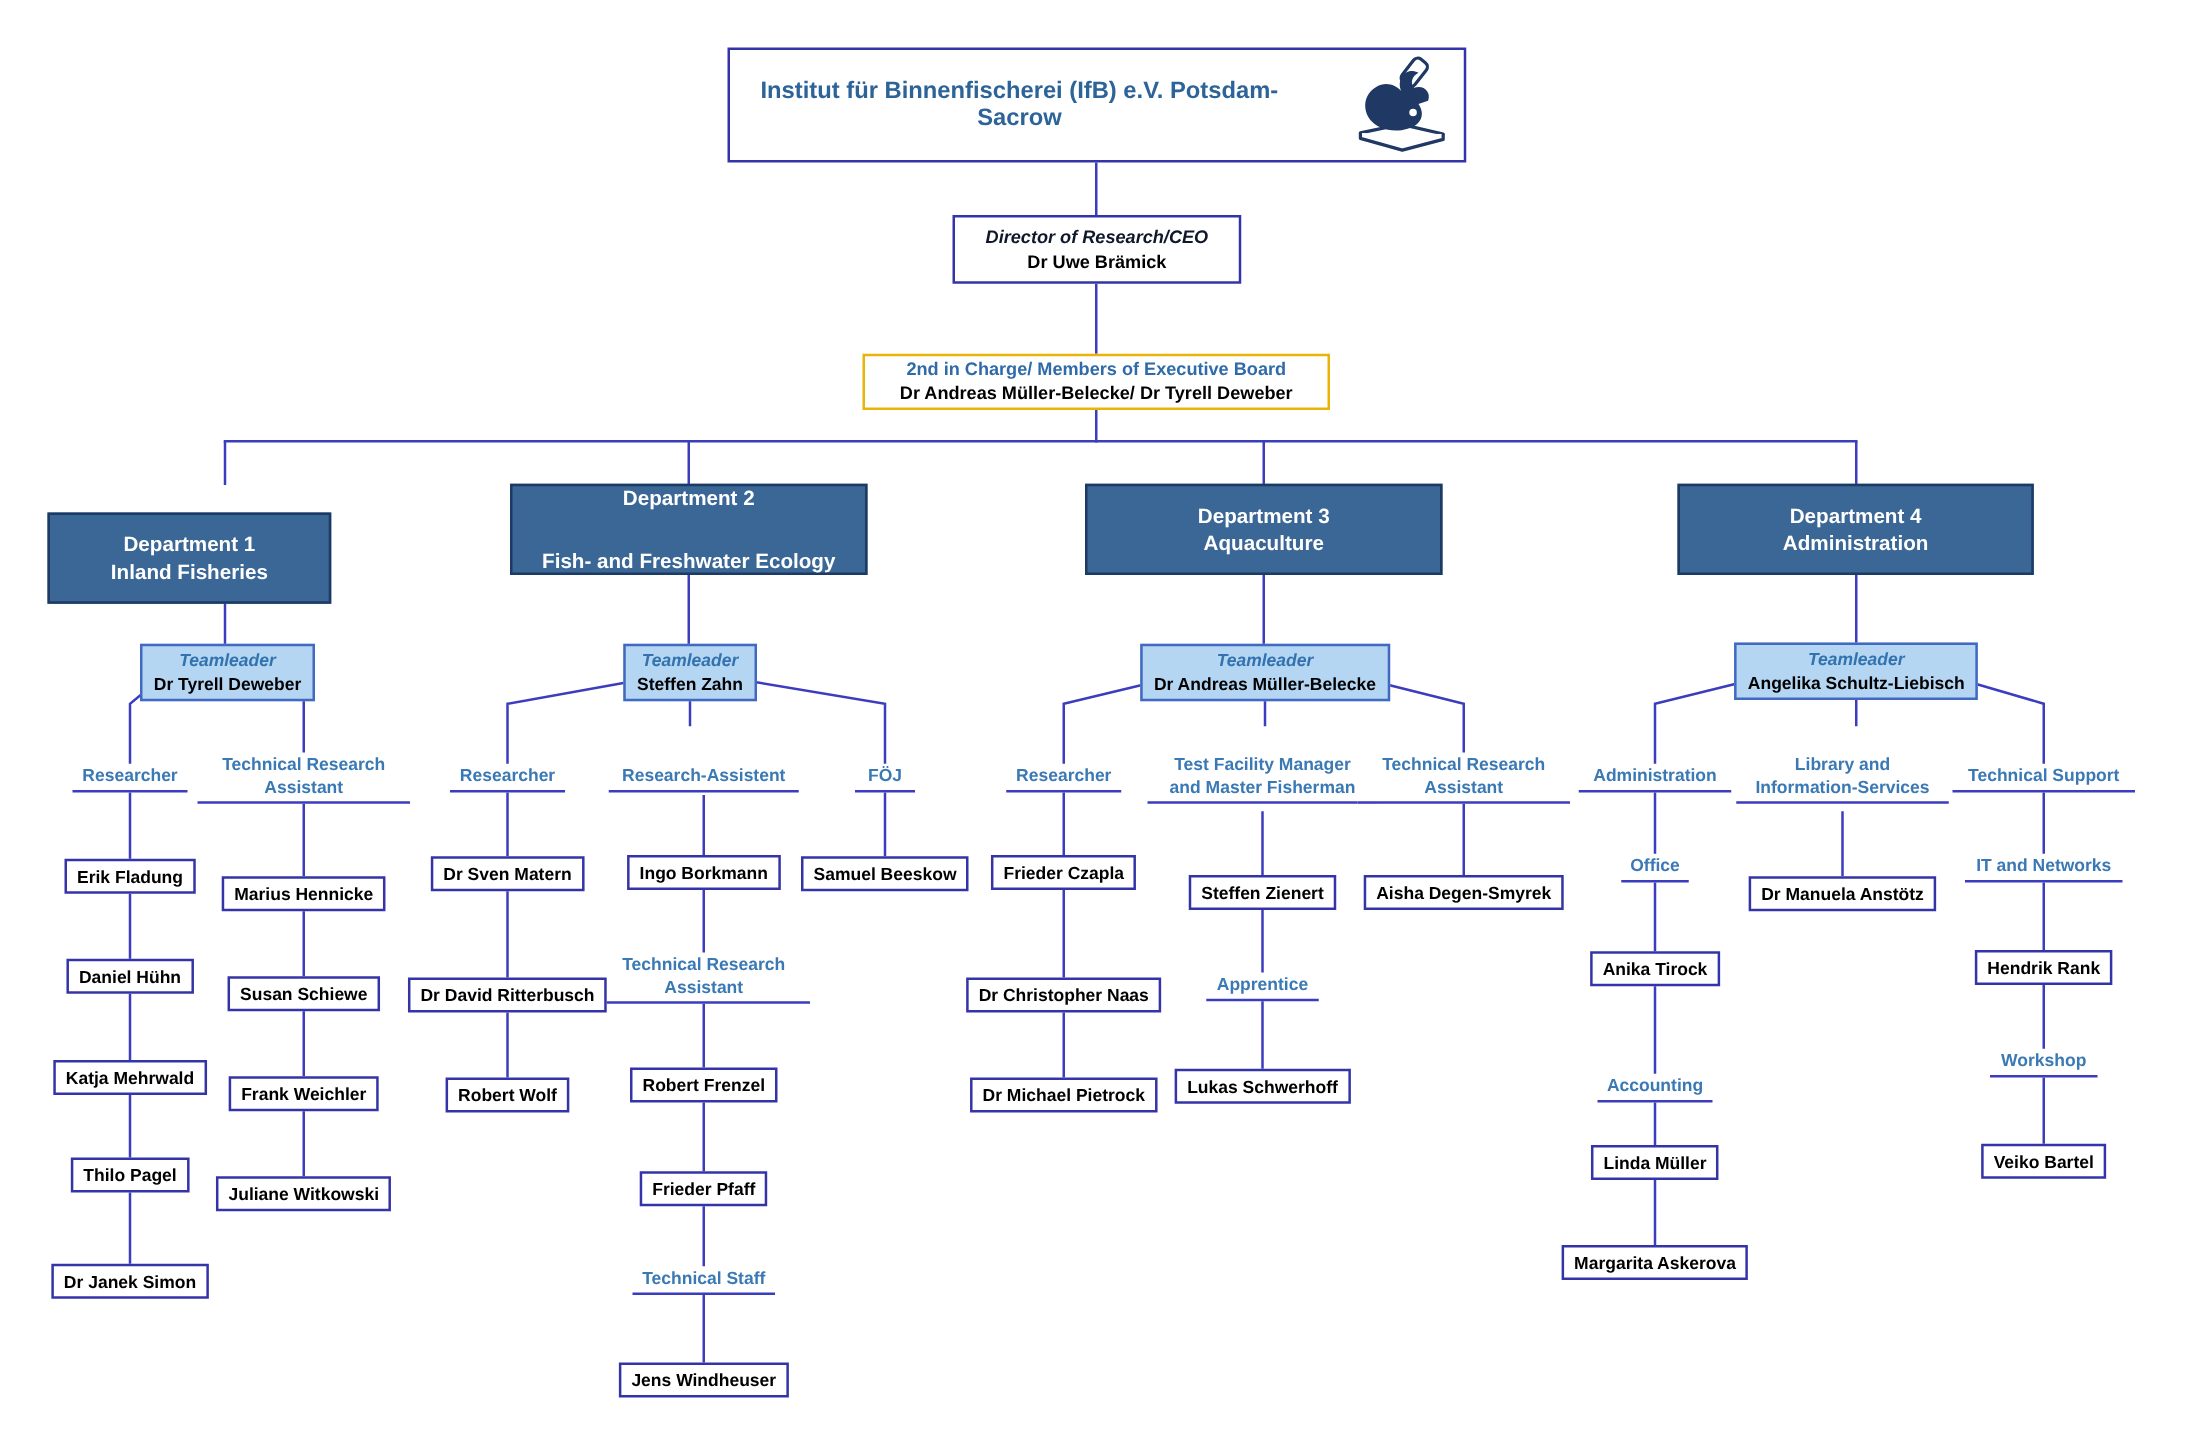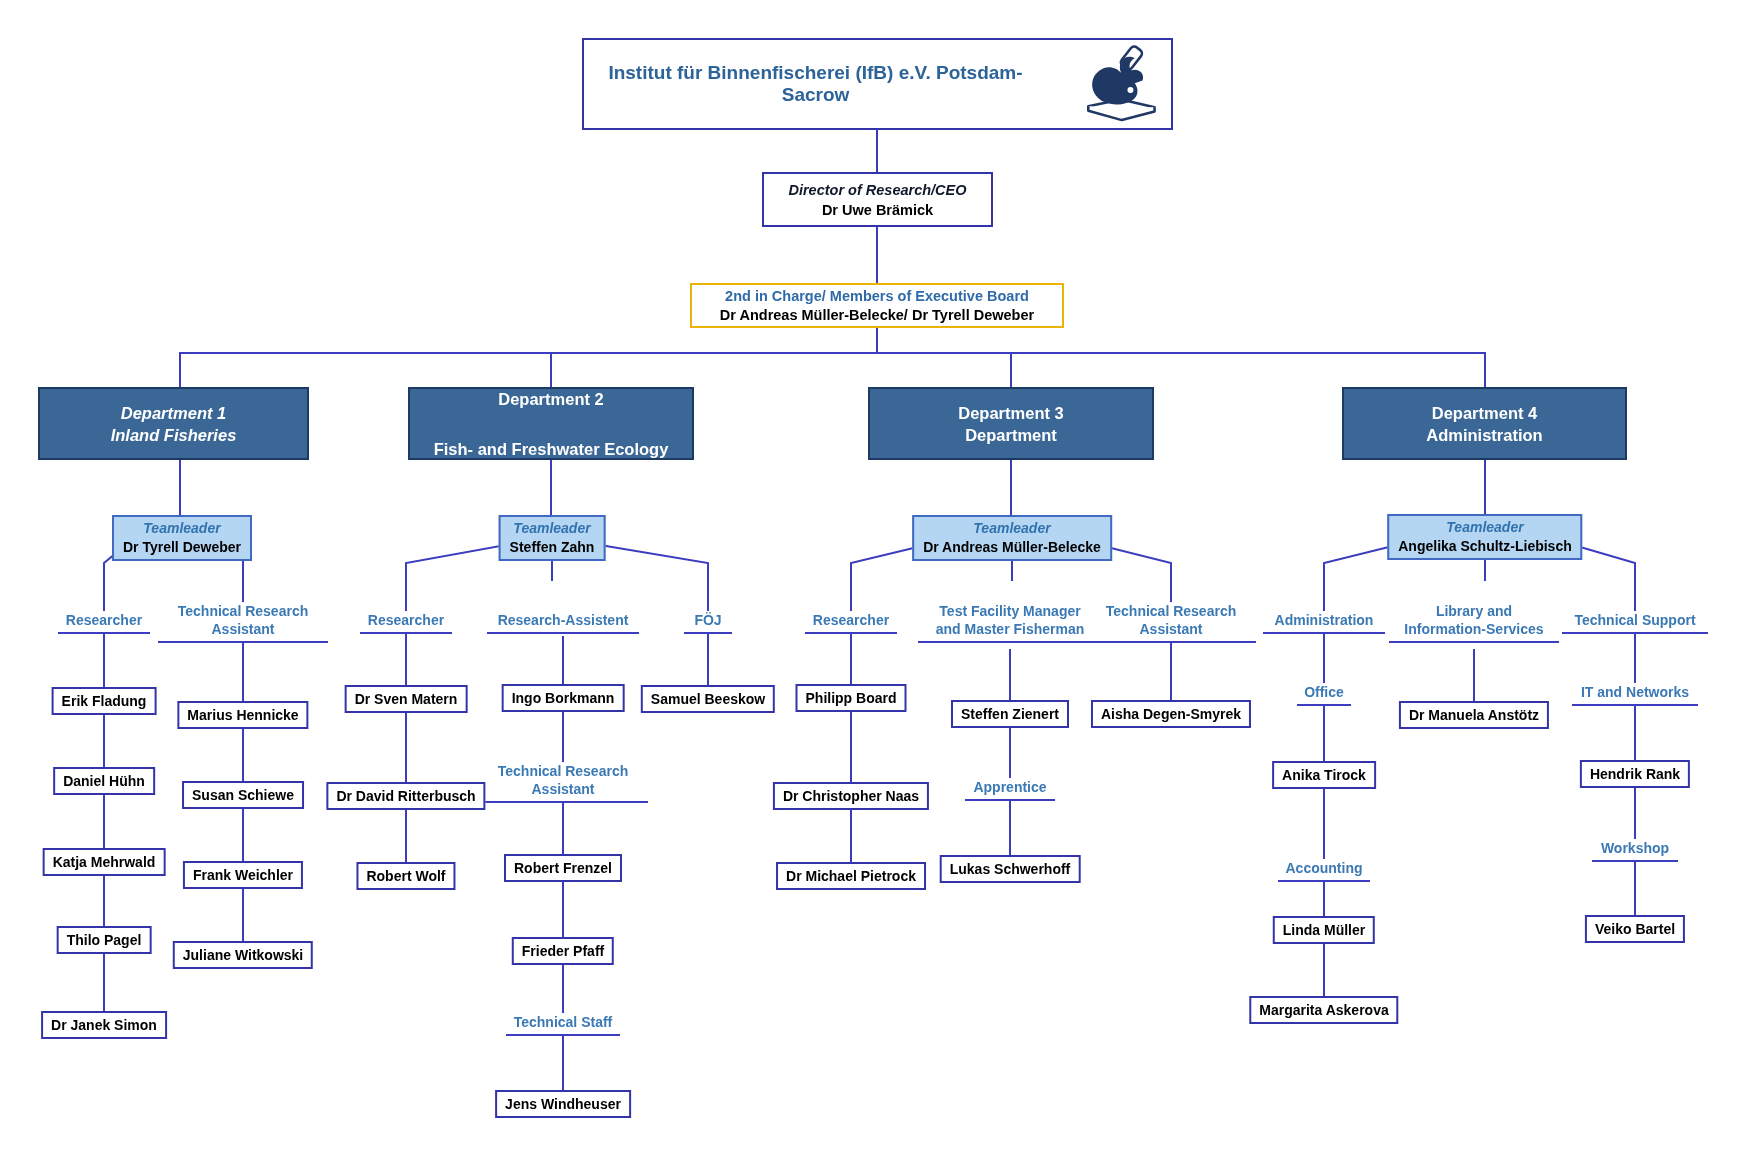--- a/index.html
+++ b/index.html
@@ -91,31 +91,31 @@
   <div class="dirbox">
     <div class="dir-role">Director of Research/CEO</div>
     <div class="dir-name">Dr Uwe Brämick</div>
   </div>
 
   <div class="execbox">
     <div class="exec-role">2nd in Charge/ Members of Executive Board</div>
     <div class="exec-name">Dr Andreas Müller-Belecke/ Dr Tyrell Deweber</div>
   </div>
 
-  <div class="dept" style="left:38px;top:387px;width:271px;height:73px;font-style:italic;">
+  <div class="dept" style="left:38px;top:410px;width:227px;height:73px;">
     <div>Department 1</div>
     <div>Inland Fisheries</div>
   </div>
   <div class="dept" style="left:408px;top:387px;width:286px;height:73px;gap:28px;">
     <div>Department 2</div>
     <div>Fish- and Freshwater Ecology</div>
   </div>
   <div class="dept" style="left:868px;top:387px;width:286px;height:73px;">
     <div>Department 3</div>
-    <div>Department</div>
+    <div>Aquaculture</div>
   </div>
   <div class="dept" style="left:1342px;top:387px;width:285px;height:73px;">
     <div>Department 4</div>
     <div>Administration</div>
   </div>
 
   <div class="tlbox" style="left:182px;top:515px;">
     <div class="tl-label">Teamleader</div>
     <div class="tl-name">Dr Tyrell Deweber</div>
   </div>
@@ -171,21 +171,21 @@
 
   <div class="nbox" style="left:406px;top:685px;">Dr Sven Matern</div>
   <div class="nbox" style="left:406px;top:782px;">Dr David Ritterbusch</div>
   <div class="nbox" style="left:406px;top:862px;">Robert Wolf</div>
   <div class="nbox" style="left:563px;top:684px;">Ingo Borkmann</div>
   <div class="nbox" style="left:563px;top:854px;">Robert Frenzel</div>
   <div class="nbox" style="left:563px;top:937px;">Frieder Pfaff</div>
   <div class="nbox" style="left:563px;top:1090px;">Jens Windheuser</div>
   <div class="nbox" style="left:708px;top:685px;">Samuel Beeskow</div>
 
-  <div class="nbox" style="left:851px;top:684px;">Philipp Board</div>
+  <div class="nbox" style="left:851px;top:684px;">Frieder Czapla</div>
   <div class="nbox" style="left:851px;top:782px;">Dr Christopher Naas</div>
   <div class="nbox" style="left:851px;top:862px;">Dr Michael Pietrock</div>
   <div class="nbox" style="left:1010px;top:700px;">Steffen Zienert</div>
   <div class="nbox" style="left:1010px;top:855px;">Lukas Schwerhoff</div>
   <div class="nbox" style="left:1171px;top:700px;">Aisha Degen-Smyrek</div>
 
   <div class="nbox" style="left:1324px;top:761px;">Anika Tirock</div>
   <div class="nbox" style="left:1324px;top:916px;">Linda Müller</div>
   <div class="nbox" style="left:1324px;top:996px;">Margarita Askerova</div>
   <div class="nbox" style="left:1474px;top:701px;">Dr Manuela Anstötz</div>

